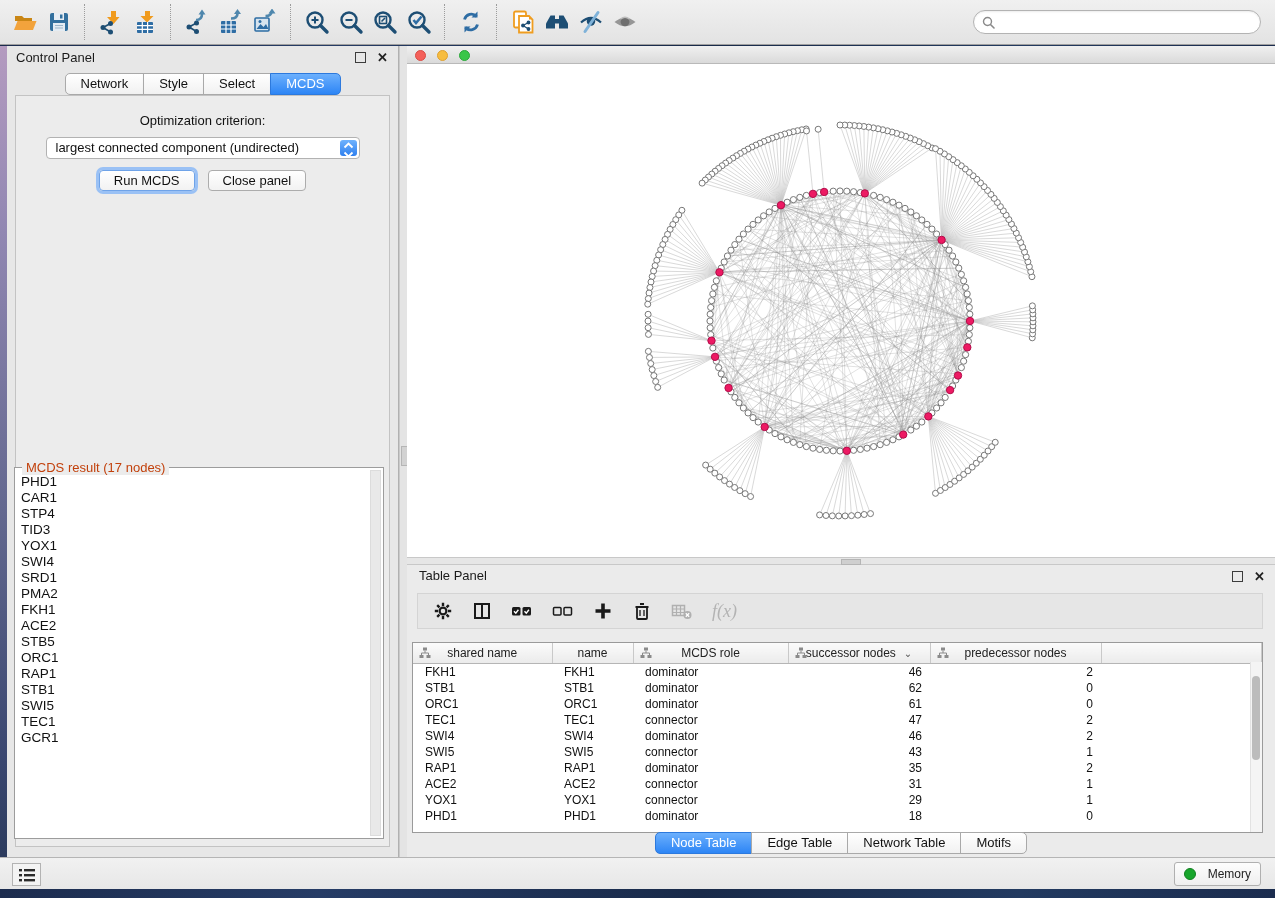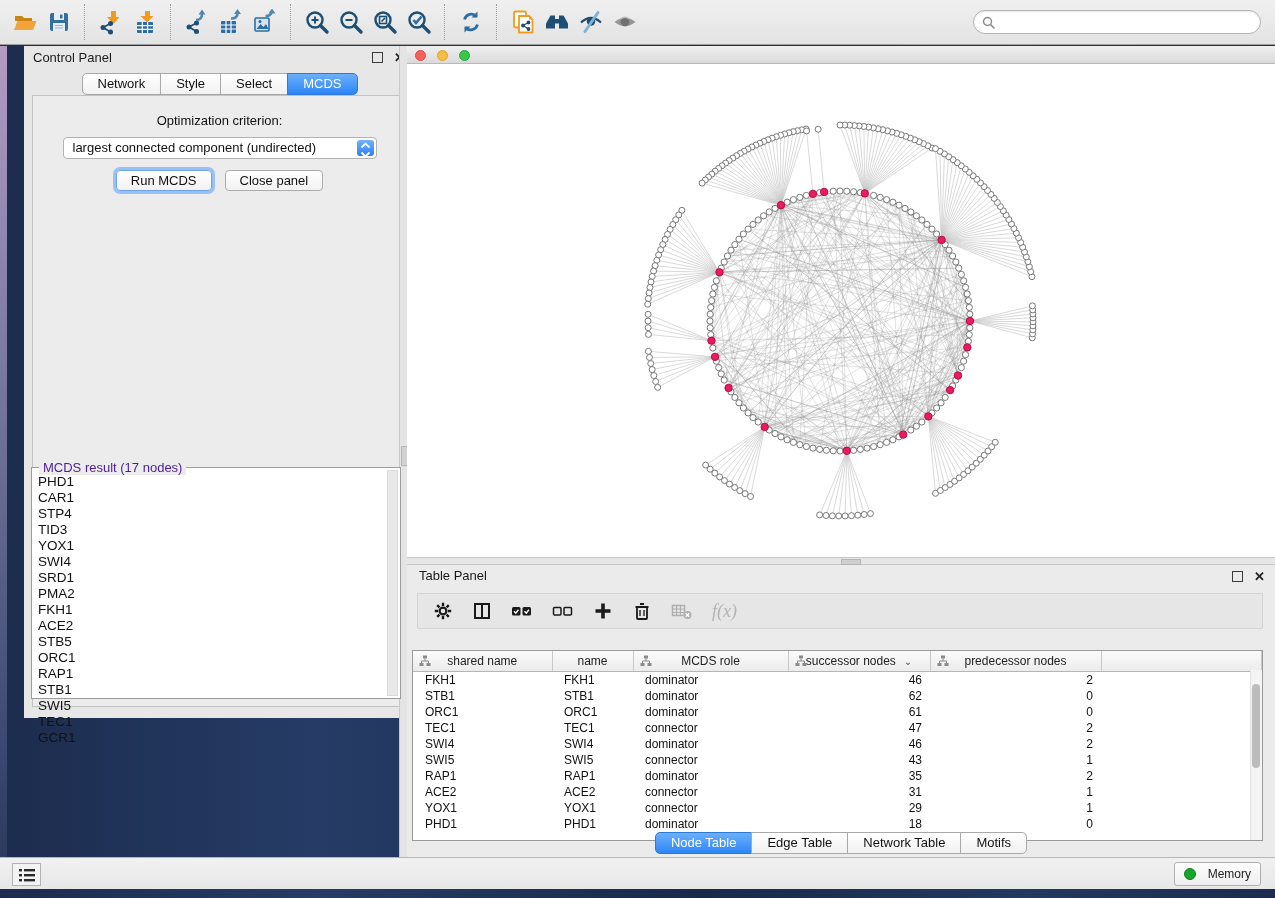--- a/index.html
+++ b/index.html
@@ -11,21 +11,21 @@
   
   .toolbar{position:absolute;left:0;top:0;width:100%;height:45px;box-sizing:border-box;
     background:linear-gradient(#f0f0f0,#e3e3e3);border-bottom:1px solid #9f9f9f;
     display:flex;align-items:center;padding:0 8px;}
   .tbtn{width:34px;height:36px;display:flex;align-items:center;justify-content:center;border-radius:4px;}
   .tsep{width:1px;height:36px;border-left:1px dotted #9c9c9c;margin:0 8px;}
   .search{margin-left:auto;margin-right:6px;width:288px;height:24px;border:1px solid #b3b3b3;border-radius:13px;
     background:#fff;display:flex;align-items:center;padding-left:8px;box-sizing:border-box;box-shadow:inset 0 1px 2px rgba(0,0,0,.08);}
   .search input{border:none;outline:none;flex:1;font:13px "Liberation Sans",sans-serif;background:transparent;margin-left:5px;}
   
-  .cpanel{position:absolute;left:24px;top:46px;width:392px;height:672px;background:#e7e7e7;border-right:1px solid #b0b0b0;box-sizing:border-box;text-decoration:underline;}
+  .cpanel{position:absolute;left:7px;top:46px;width:392px;height:812px;background:#e7e7e7;border-right:1px solid #b0b0b0;box-sizing:border-box;text-decoration:underline;}
   .cpanel-title{position:absolute;left:9px;top:4px;font-size:13px;color:#1a1a1a;}
   .panel-winbtns{position:absolute;right:10px;top:6px;display:flex;gap:11px;align-items:center;}
   .float-box{width:9px;height:9px;border:1.5px solid #3c3c3c;display:inline-block;}
   .close-x{font-size:13px;font-weight:bold;color:#222;line-height:10px;}
   .cp-tabs{position:absolute;top:27px;left:50%;transform:translateX(-50%);display:flex;z-index:3;}
   .seg{height:20px;line-height:20px;padding:0 15px;font-size:13px;color:#111;background:linear-gradient(#ffffff,#f1f1f1);
     border:1px solid #a9a9a9;margin-left:-1px;white-space:nowrap;}
   .seg:first-child{border-radius:5px 0 0 5px;margin-left:0;}
   .seg:last-child{border-radius:0 5px 5px 0;text-align:right;}
   .seg.active{background:linear-gradient(#6cb0fd,#2d85f5);color:#fff;border-color:#2c79dd;}
@@ -33,21 +33,21 @@
   .opt-label{margin-top:17px;text-align:center;font-size:13px;color:#111;}
   .mac-select{position:relative;margin:9px auto 0;width:314px;height:22px;background:#fff;border:1px solid #b2b2b2;border-radius:4px;box-sizing:border-box;}
   .mac-select .val{font-size:13px;line-height:20px;padding-left:9px;color:#111;white-space:nowrap;overflow:hidden;}
   .stepper{position:absolute;right:2px;top:2px;bottom:2px;width:17px;border-radius:3px;background:linear-gradient(#6fb2fd,#2f80ef);}
   .stepper svg{display:block;margin:2px auto;}
   .btn-row{margin-top:11px;display:flex;justify-content:center;gap:13px;}
   .mac-btn{height:21px;padding:0 14px;font-size:13px;color:#111;background:linear-gradient(#ffffff,#f2f2f2);
     border:1px solid #acacac;border-radius:4px;line-height:19px;}
   .mac-btn.focused{box-shadow:0 0 0 3px rgba(110,170,250,.65);border-color:#6fa3e8;}
   .mcds-box{position:absolute;left:7px;right:14px;top:421px;bottom:19px;border:1px solid #9c9c9c;background:#fff;z-index:4;}
-  .mcds-legend{position:absolute;top:-8px;left:7px;background:#ececec;padding:0 4px;font-size:13px;color:#4c1d95;}
+  .mcds-legend{position:absolute;top:-8px;left:7px;background:#ececec;padding:0 4px;font-size:13px;color:#c2410c;}
   .mcds-scroll{position:absolute;top:2px;right:2px;bottom:2px;width:9px;background:#e9e9e9;border:1px solid #dcdcdc;}
   .mcds-list{list-style:none;margin:6px 0 0;padding:0 0 0 6px;font-size:13.5px;color:#111;}
   .mcds-list li{height:16px;line-height:16px;}
   
   .vsplit{position:absolute;left:399px;top:46px;width:8px;height:812px;background:#e4e4e4;border-left:1px solid #c9c9c9;box-sizing:border-box;}
   .vsplit .grip{position:absolute;top:400px;left:1px;width:5px;height:18px;background:#d2d2d2;border:1px solid #b5b5b5;}
   .hsplit{position:absolute;left:407px;right:0;top:557px;height:8px;background:#e6e6e6;border-top:1px solid #c8c8c8;border-bottom:1px solid #c8c8c8;box-sizing:border-box;}
   .hsplit .grip{position:absolute;left:50%;top:1px;width:18px;height:4px;background:#cfcfcf;border:1px solid #b5b5b5;}
   
   .netview{position:absolute;left:407px;top:46px;right:0;height:511px;background:#fff;}
@@ -58,21 +58,21 @@
   .tl.y{background:#f7bd40;border:.5px solid #dfa131;}
   .tl.g{background:#39c649;border:.5px solid #2aa83a;}
   .net-title{text-align:center;font-size:12px;font-weight:bold;color:#333;line-height:16px;}
   .net-canvas{position:absolute;left:0;top:18px;right:0;bottom:0;background:#fff;}
   
   .tpanel{position:absolute;left:407px;right:0;top:565px;bottom:40px;background:#ebebeb;}
   .tpanel-title{position:absolute;left:12px;top:3px;font-size:13px;color:#1a1a1a;}
   .tp-toolbar{position:absolute;left:10px;right:12px;top:28px;height:36px;background:#e6e6e6;border:1px solid #d4d4d4;
     display:flex;align-items:center;gap:19px;padding:0 15px;box-sizing:border-box;}
   .fx{font-family:"Liberation Serif",serif;font-style:italic;font-size:18px;color:#b3b3b3;}
-  .tp-table{position:absolute;left:5px;right:12px;top:77px;height:189px;background:#fff;border:1px solid #9a9a9a;overflow:hidden;margin-top:8px;}
+  .tp-table{position:absolute;left:5px;right:12px;top:77px;height:189px;background:#fff;border:1px solid #9a9a9a;overflow:hidden;}
   table.ntab{border-collapse:collapse;width:100%;table-layout:fixed;}
   .ntab th{position:relative;height:18px;background:linear-gradient(#fbfbfb,#ebebeb);border-right:1px solid #c9c9c9;border-bottom:1px solid #b5b5b5;
     font-size:12px;font-weight:normal;color:#222;text-align:center;overflow:hidden;white-space:nowrap;}
   .ntab th .hicon{position:absolute;left:6px;top:4px;}
   .ntab th .sort{font-size:10px;color:#555;margin-left:8px;}
   .ntab td{height:16px;font-size:12px;color:#111;padding:0 0 0 12px;white-space:nowrap;overflow:hidden;}
   .ntab td.num{text-align:right;padding:0 8px 0 0;}
   .tp-scroll{position:absolute;top:19px;right:0;bottom:0;width:11px;background:#f4f4f4;border-left:1px solid #e2e2e2;}
   .tp-thumb{position:absolute;left:1px;top:14px;width:8px;height:84px;background:#bcbcbc;border-radius:4px;}
   .tp-tabs{position:absolute;bottom:4px;left:0;right:0;display:flex;justify-content:center;}

